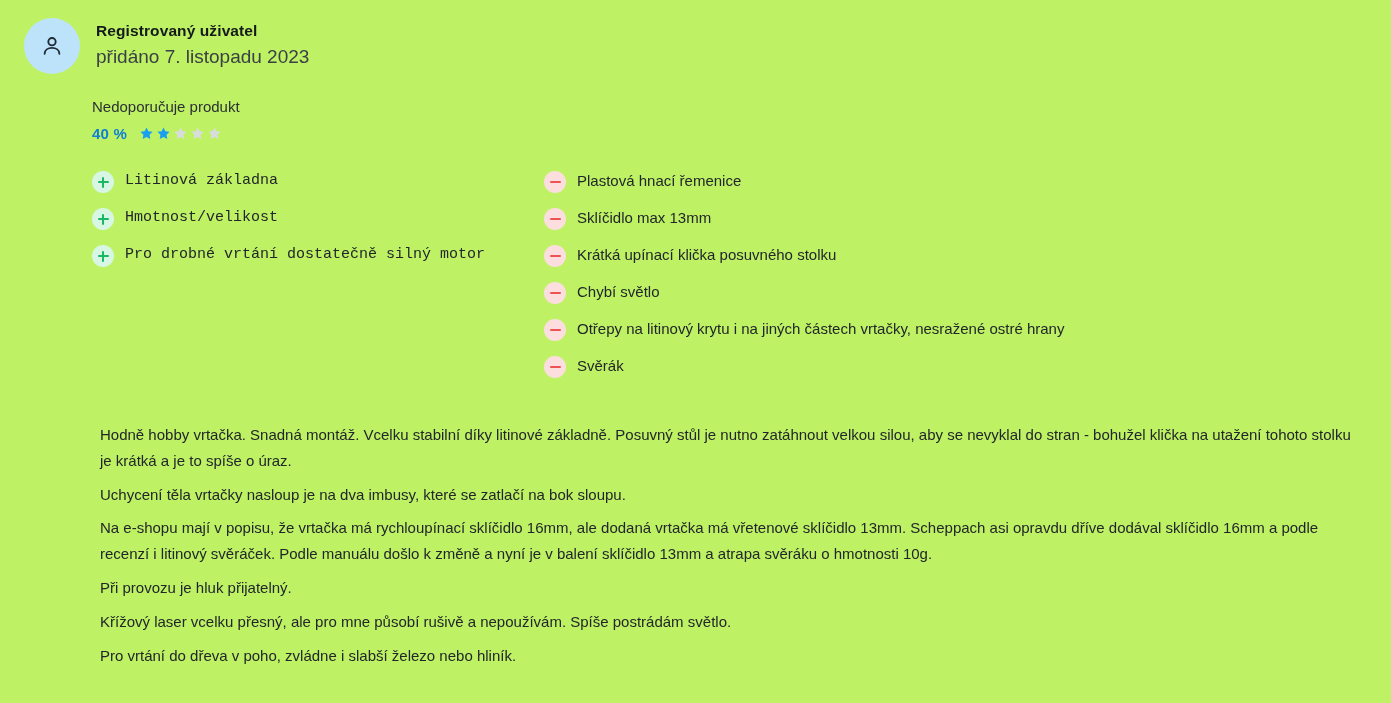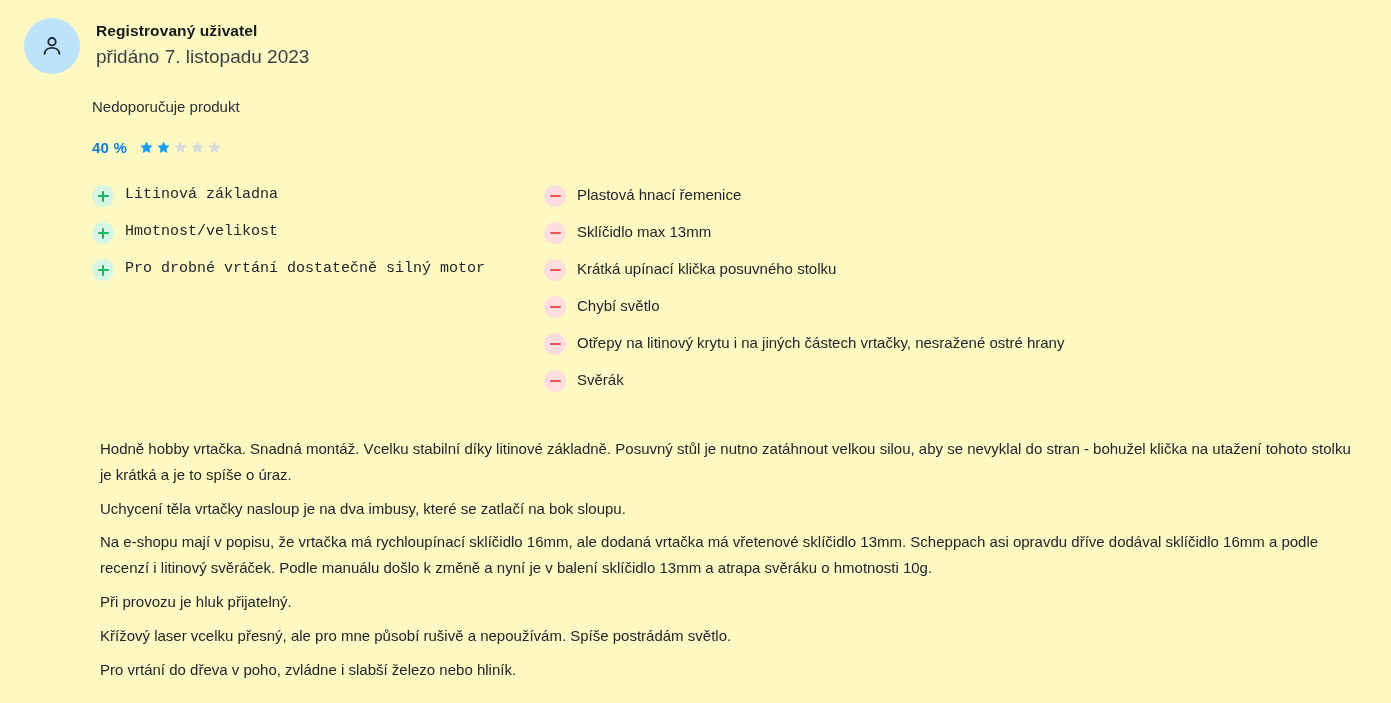--- a/index.html
+++ b/index.html
@@ -6,21 +6,21 @@
   html, body {
     margin: 0;
     padding: 0;
     background: #ffffff;
     font-family: "Liberation Sans", sans-serif;
     color: #1a1a1a;
   }
   .page {
     width: 1391px;
     min-height: 703px;
-    background: #fef9c3;
+    background: #bef264;
     position: relative;
     padding: 0;
   }
 
   
   .review-header {
     display: flex;
     align-items: flex-start;
     padding: 18px 0 0 24px;
   }
@@ -56,21 +56,21 @@
     margin: 22px 0 0 92px;
   }
   .recommend-text {
     font-size: 15px;
     color: #2c3034;
     line-height: 1.4;
   }
   .rating-row {
     display: flex;
     align-items: center;
-    margin-top: 22px;
+    margin-top: 8px;
   }
   .rating-pct {
     color: #0d7fd4;
     font-size: 15px;
     font-weight: bold;
     margin-right: 12px;
     letter-spacing: .2px;
   }
   .stars { display: flex; gap: 2px; align-items: center; }
   .star { width: 15px; height: 15px; display: block; }

